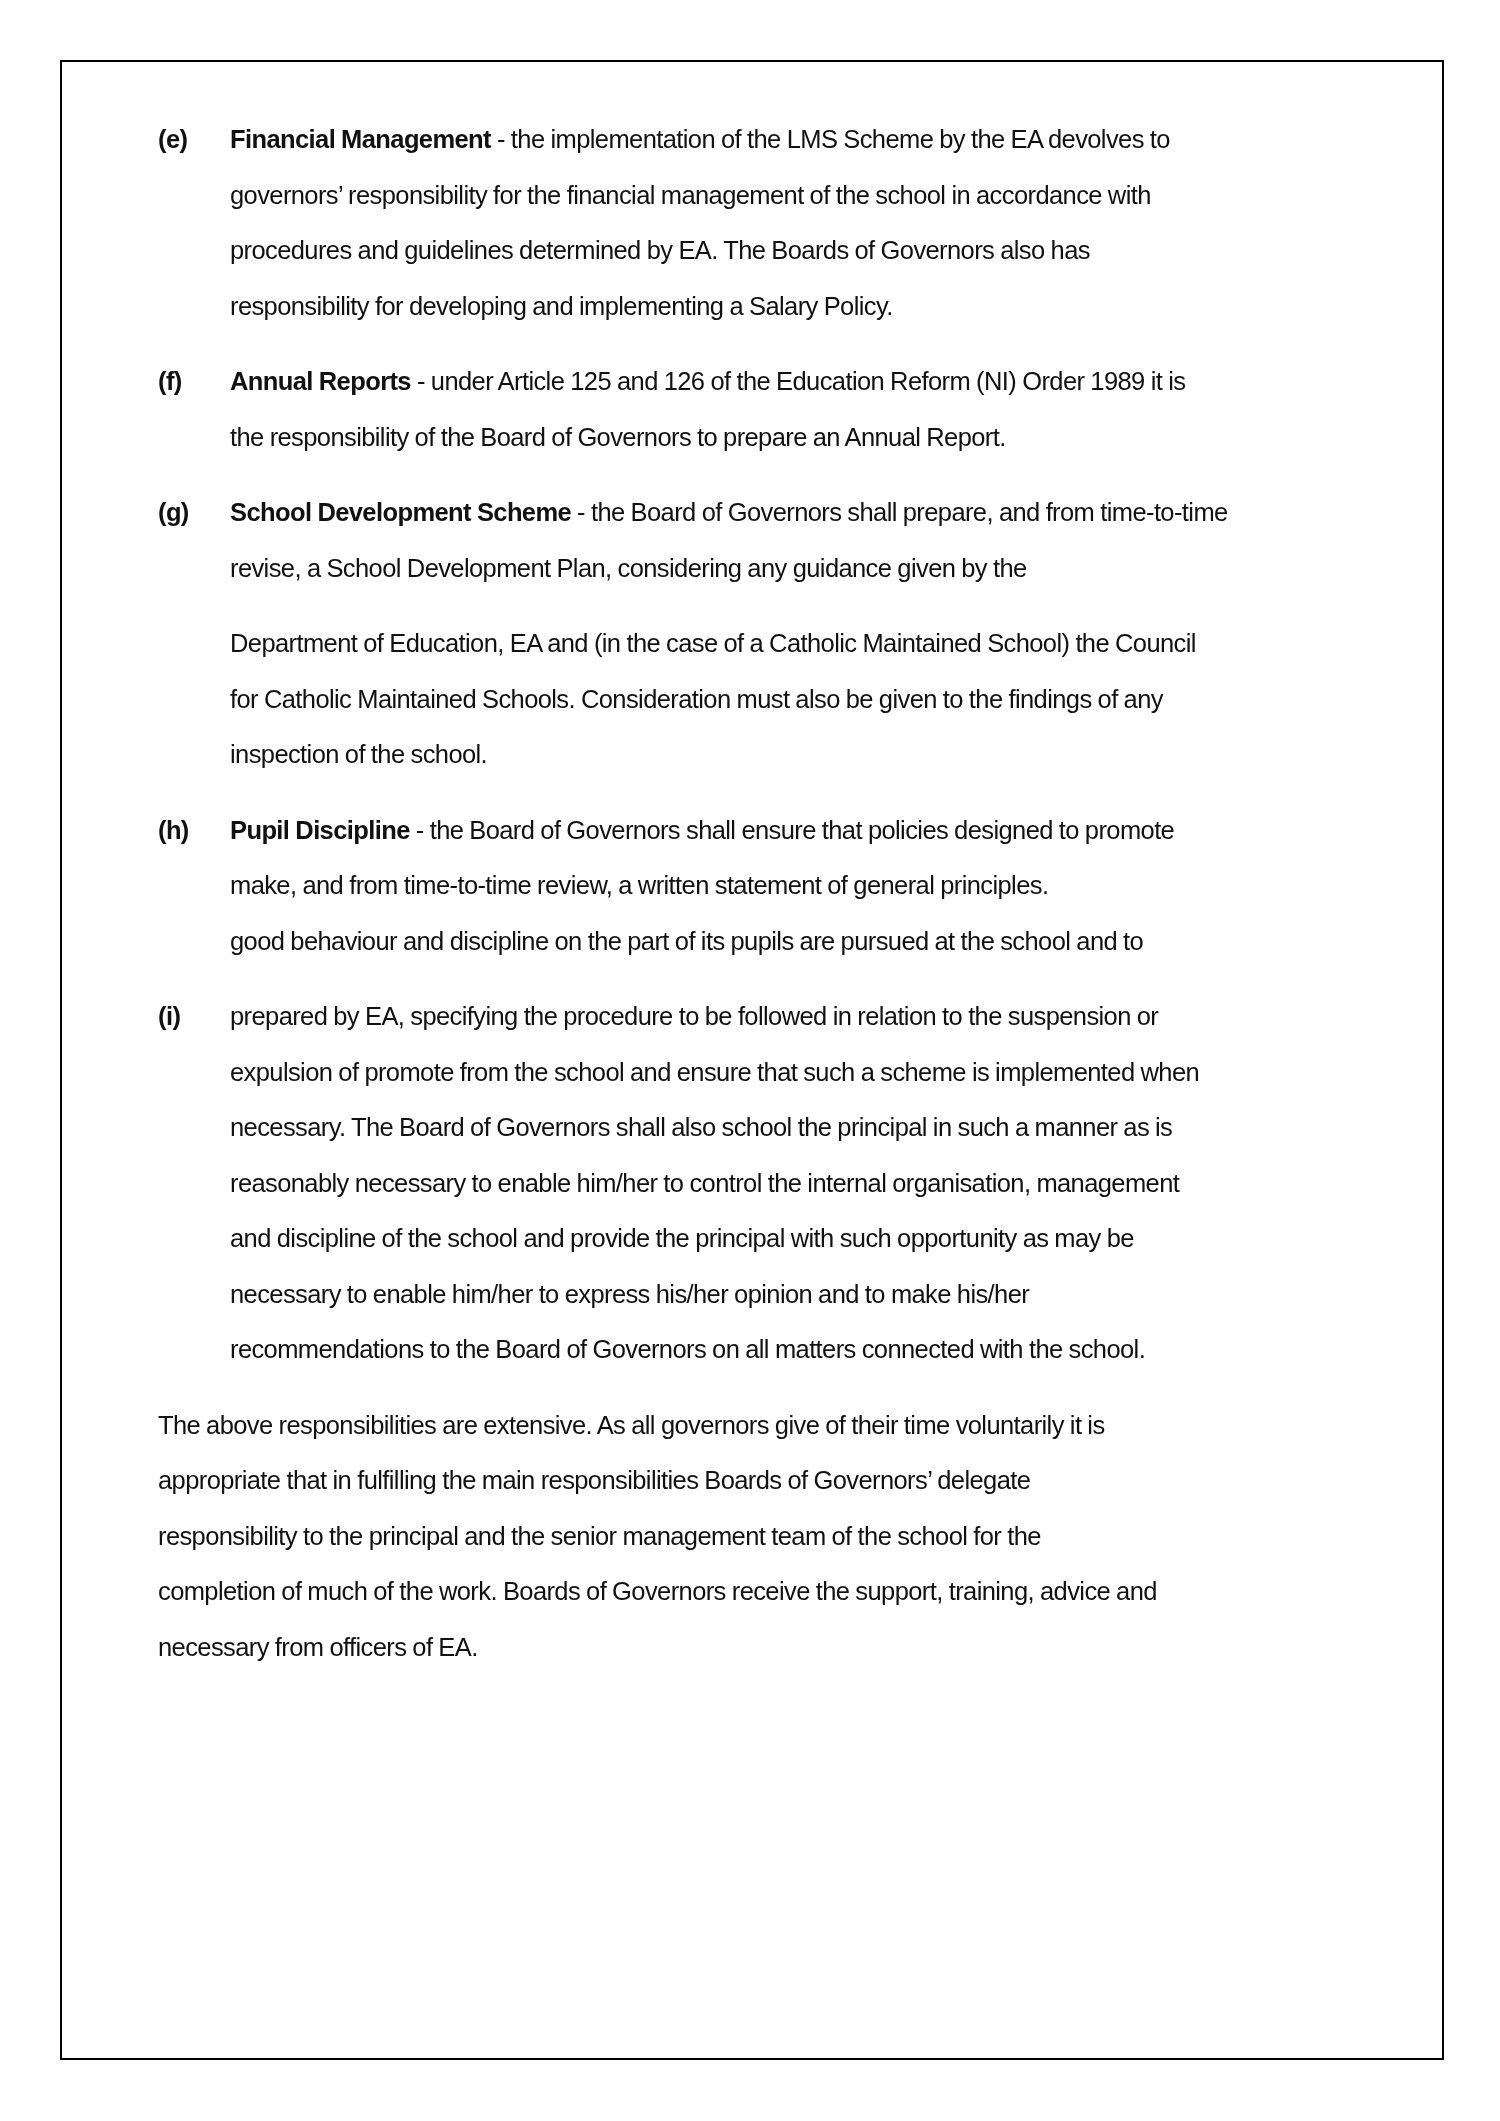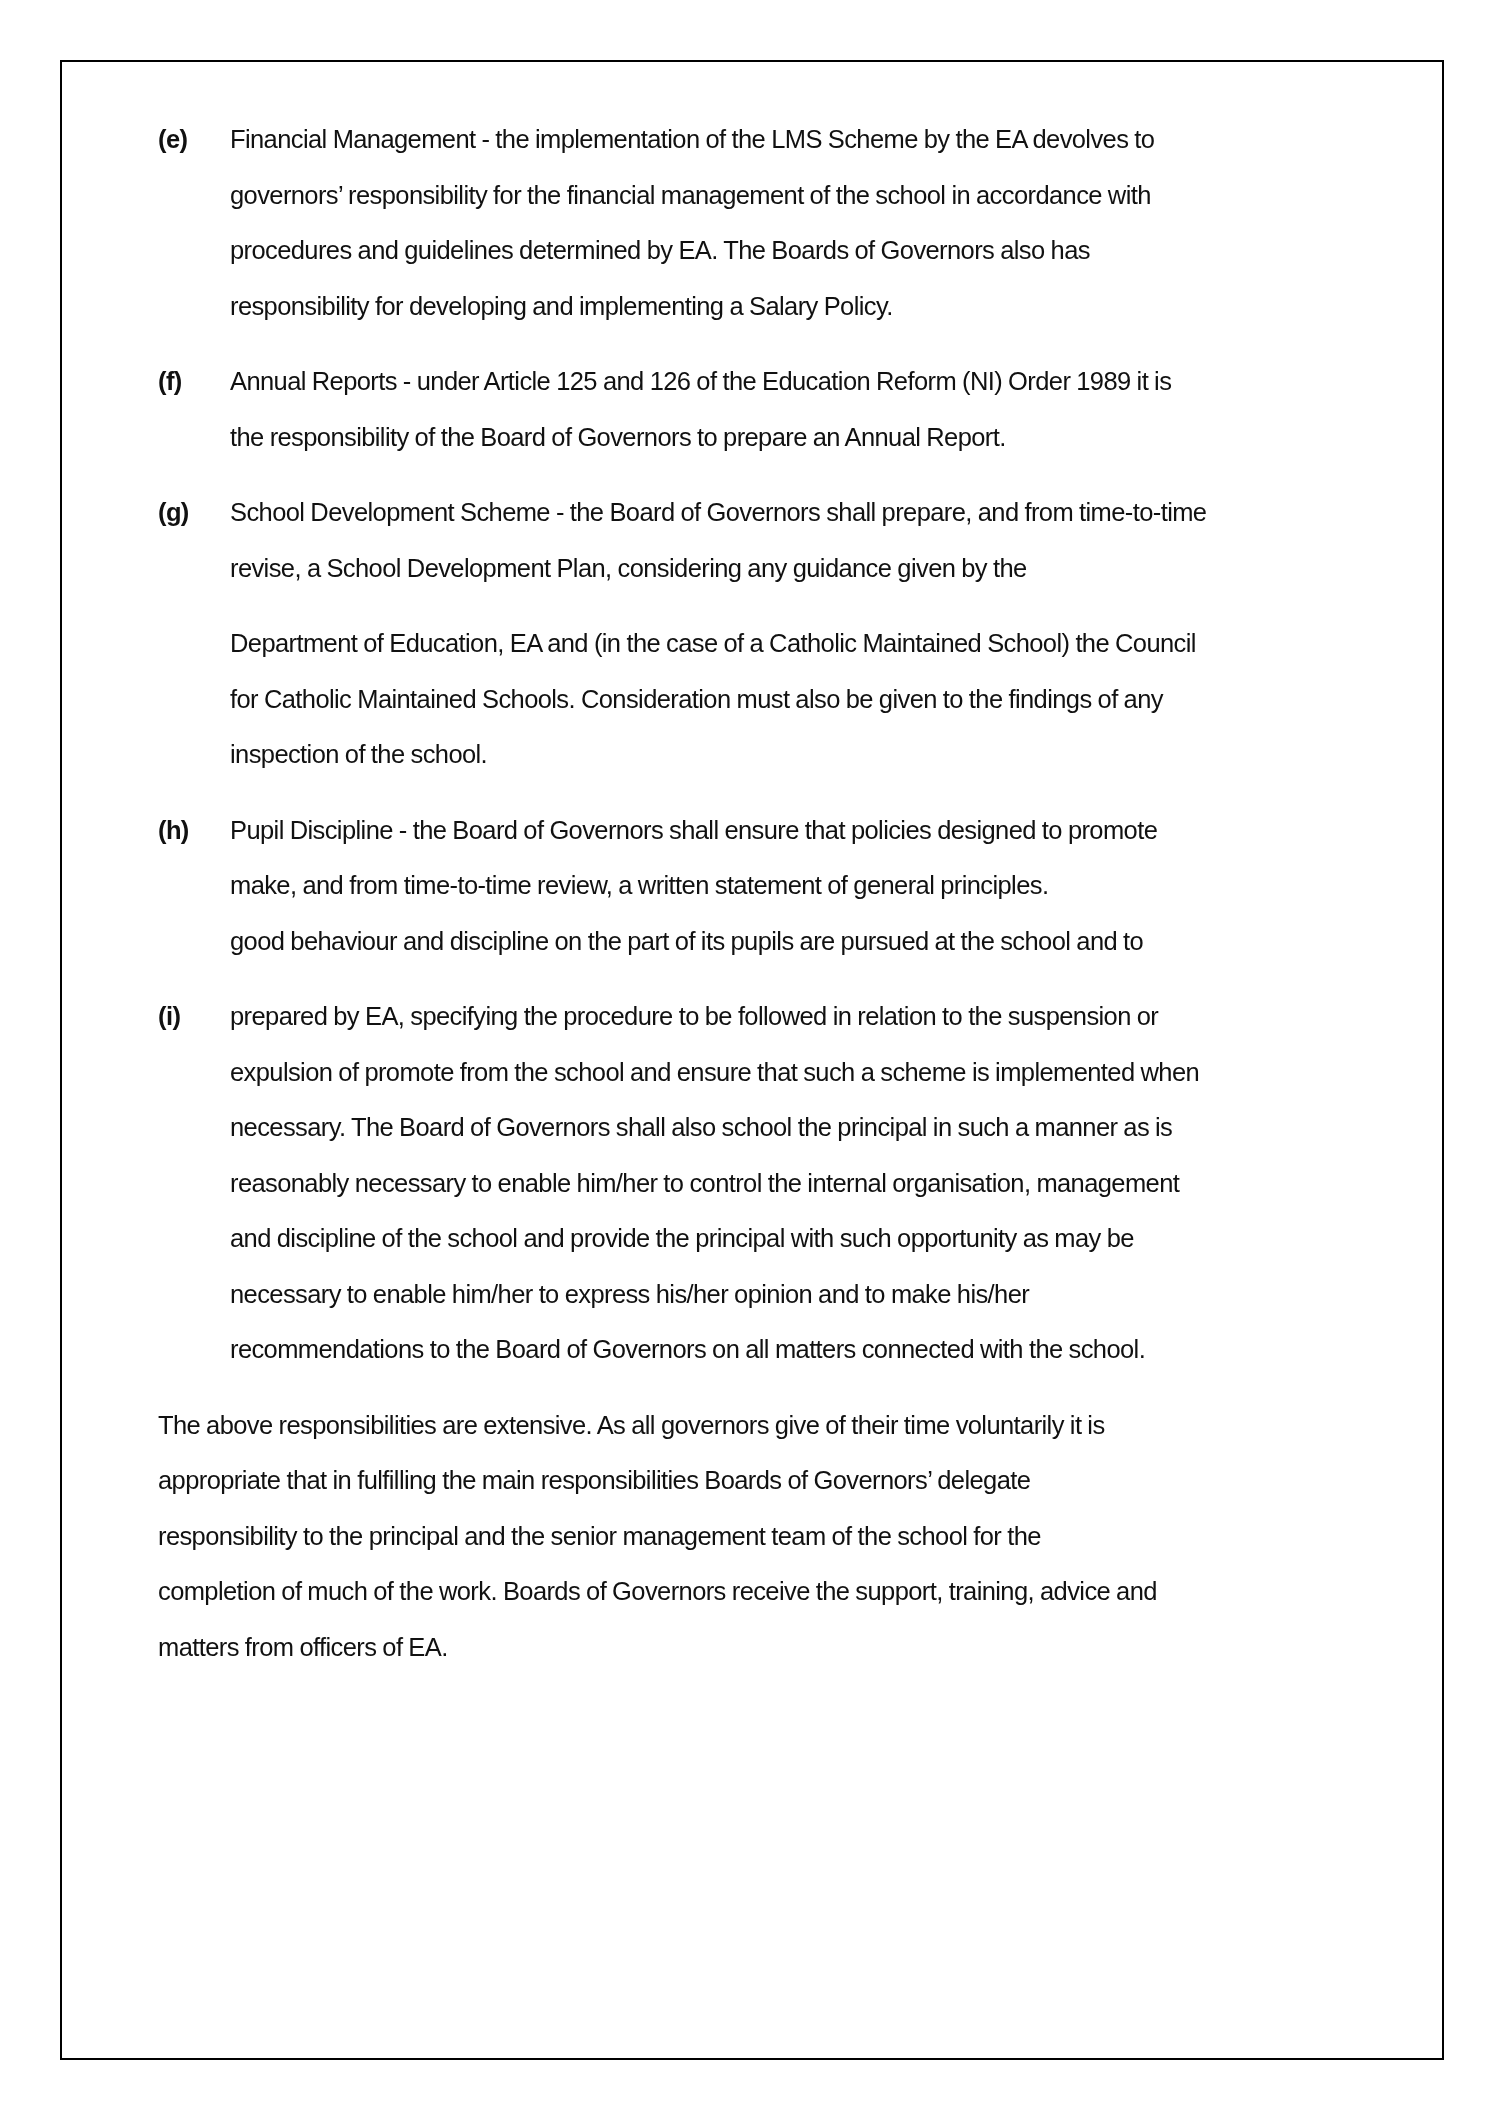--- a/index.html
+++ b/index.html
@@ -39,21 +39,21 @@
       padding-left: 72px;
       margin-bottom: 20px;
     }
     .item-label {
       position: absolute;
       left: 0;
       top: 0;
       font-weight: bold;
     }
     .item-title {
-      font-weight: normal;
+      font-weight: bold;
     }
     .item-line {
       display: block;
       white-space: nowrap;
     }
     .continuation {
       margin-top: 20px;
     }
     .closing {
       margin-top: 0;
@@ -107,16 +107,16 @@
     <span class="item-line">and discipline of the school and provide the principal with such opportunity as may be</span>
     <span class="item-line">necessary to enable him/her to express his/her opinion and to make his/her</span>
     <span class="item-line">recommendations to the Board of Governors on all matters connected with the school.</span>
   </div>
 
   <div class="closing">
     <span class="item-line">The above responsibilities are extensive. As all governors give of their time voluntarily it is</span>
     <span class="item-line">appropriate that in fulfilling the main responsibilities Boards of Governors’ delegate</span>
     <span class="item-line">responsibility to the principal and the senior management team of the school for the</span>
     <span class="item-line">completion of much of the work. Boards of Governors receive the support, training, advice and</span>
-    <span class="item-line">matters from officers of EA.</span>
+    <span class="item-line">necessary from officers of EA.</span>
   </div>
 
 </div>
 
 </body></html>

